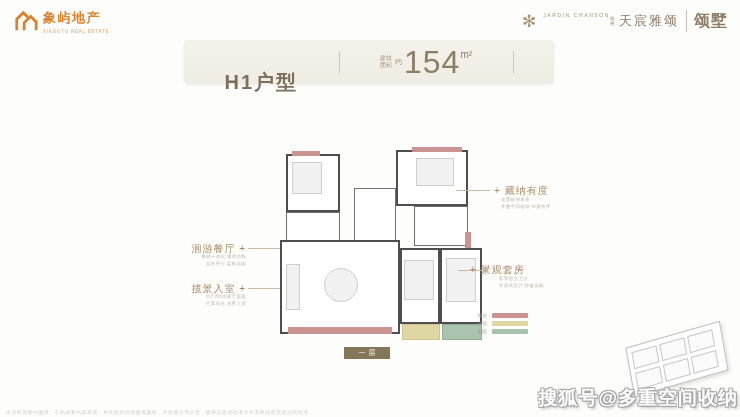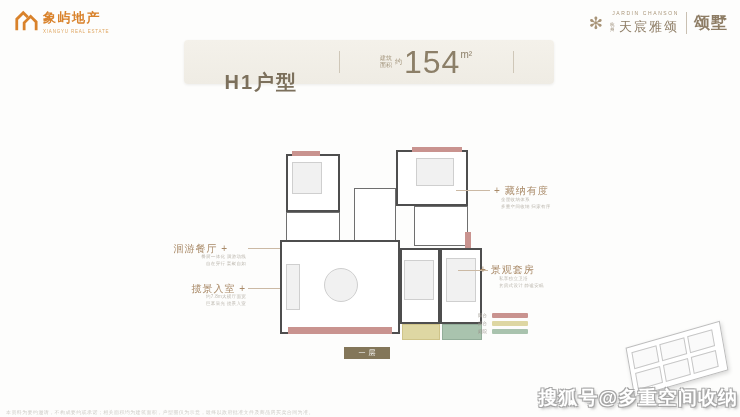--- a/index.html
+++ b/index.html
@@ -9,21 +9,21 @@
 
   
   .brand { position:absolute; left:14px; top:9px; display:flex; gap:5px; align-items:flex-start; }
   .brand-text { display:flex; flex-direction:column; }
   .brand-name { font-size:13px; font-weight:bold; color:#d9822b; letter-spacing:1.5px; }
   .brand-sub { font-size:4.5px; color:#dfa662; letter-spacing:0.8px; margin-top:2px; }
 
   
   .project { position:absolute; right:12px; top:10px; display:flex; align-items:center; gap:7px; }
   .proj-icon { font-size:17px; color:#a89478; line-height:1; }
-  .proj-col { display:flex; flex-direction:column; align-items:flex-end; }
+  .proj-col { display:flex; align-items:flex-start; }
   .proj-en { font-size:5px; letter-spacing:1.6px; color:#a89478; margin-bottom:2px; }
   .proj-cn-row { display:flex; align-items:center; gap:2px; }
   .proj-prefix { font-size:4.5px; line-height:1.15; color:#8d7c64; width:7px; }
   .proj-cn { font-size:13px; color:#8d7c64; letter-spacing:2px; font-family:"Liberation Serif", serif; }
   .proj-div { width:1px; height:22px; background:#c9c0b2; }
   .proj-sub { font-size:16px; font-weight:bold; color:#8d7c64; letter-spacing:1px; font-family:"Liberation Serif", serif; }
 
   
   .hero { position:absolute; left:184px; top:40px; width:370px; height:44px;
           background:linear-gradient(#f4f1ea,#efece4); border-radius:4px;
@@ -152,21 +152,21 @@
     <div class="accent" style="left:203px;top:96px;width:6px;height:16px;"></div>
 
     <div class="fur" style="left:30px;top:26px;width:30px;height:32px;"></div>
     <div class="fur" style="left:154px;top:22px;width:38px;height:28px;"></div>
     <div class="fur" style="left:142px;top:124px;width:30px;height:40px;"></div>
     <div class="fur" style="left:184px;top:122px;width:30px;height:44px;"></div>
     <div class="fur" style="left:24px;top:128px;width:14px;height:46px;"></div>
     <div class="fur" style="left:62px;top:132px;width:34px;height:34px;border-radius:50%;"></div>
   </div>
 
-  <div class="co-title ta-r" style="left:132px;top:242px;width:96px;">
+  <div class="co-title ta-r" style="left:150px;top:242px;width:96px;">
     <span>洄游餐厅</span>
     <span>+</span>
   </div>
   <div class="co-line" style="left:248px;top:248px;width:32px;"></div>
   <div class="co-desc ta-r" style="left:150px;top:253px;width:96px;">
     <div>餐厨一体化 洄游动线</div>
     <div>自在穿行 宴聚自如</div>
   </div>
 
   <div class="co-title ta-r" style="left:150px;top:282px;width:96px;">
@@ -183,21 +183,21 @@
   <div class="co-title" style="left:494px;top:184px;width:100px;">
     <span>+</span>
     <span>藏纳有度</span>
   </div>
   <div class="co-desc" style="left:501px;top:196px;width:100px;">
     <div>全屋收纳体系</div>
     <div>多重空间收纳 归家有序</div>
   </div>
 
   <div class="co-line" style="left:458px;top:270px;width:30px;"></div>
-  <div class="co-title" style="left:480px;top:263px;width:100px;">
+  <div class="co-title" style="left:470px;top:263px;width:100px;">
     <span>+</span>
     <span>景观套房</span>
   </div>
   <div class="co-desc" style="left:499px;top:275px;width:100px;">
     <div>私享独立卫浴</div>
     <div>套房式设计 静谧安眠</div>
   </div>
 
   <div class="legend">
     <div class="lg-row">

